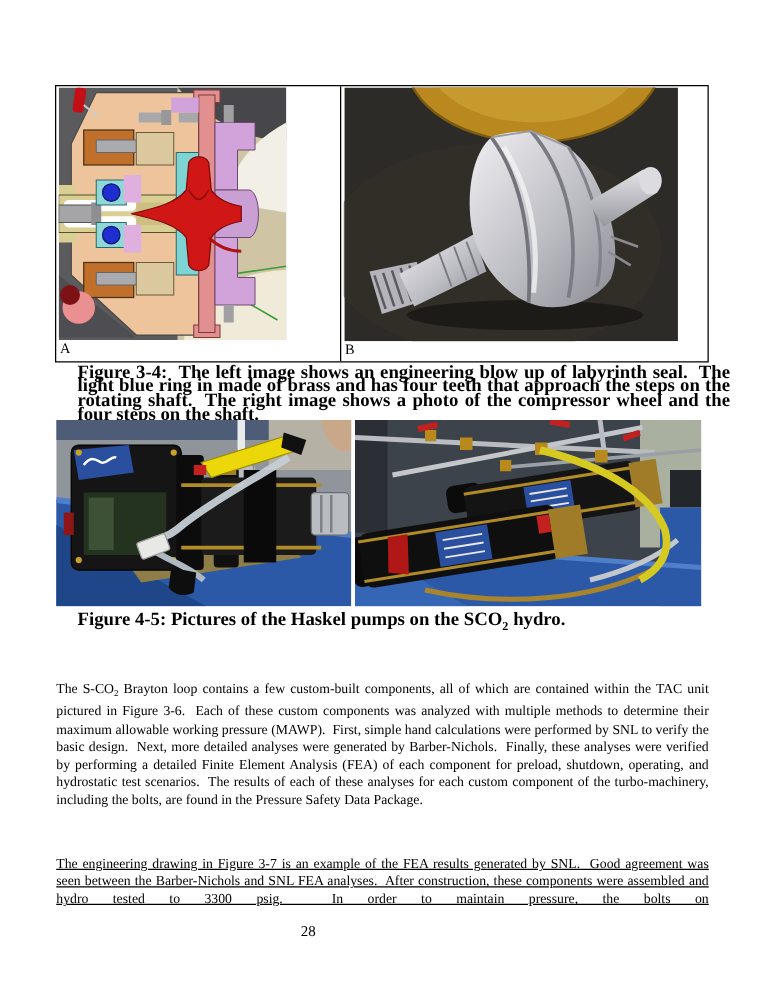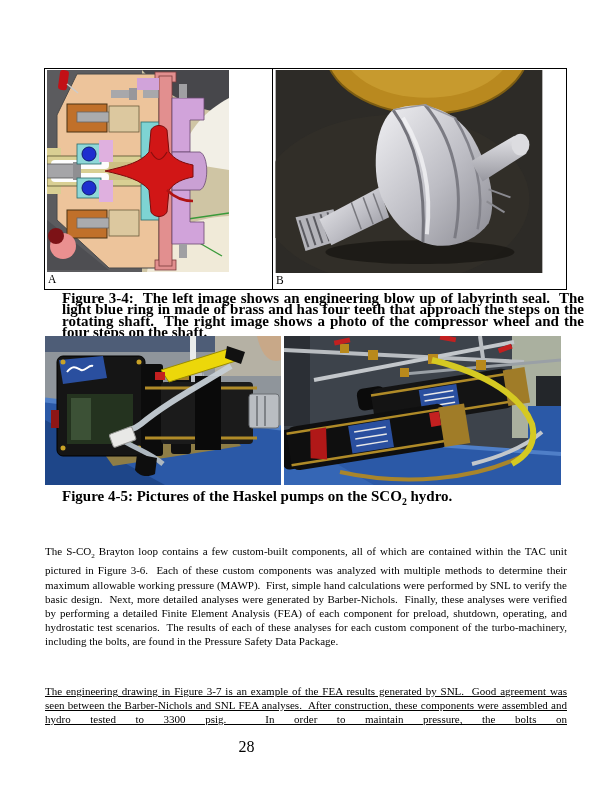--- a/index.html
+++ b/index.html
@@ -35,21 +35,21 @@
   }
   
   .para{
     position:absolute;left:45px;width:522px;
     font-size:11px;line-height:14.2px;text-align:justify;
   }
   .para sub{font-size:0.65em;}
   .p1{top:544px;}
   .p2{top:684px;text-align-last:justify;text-decoration:underline;}
   
-  .pageno{position:absolute;left:0;top:738px;width:493px;text-align:center;font-size:16px;}
+  .pageno{position:absolute;left:0;top:738px;width:493px;text-align:center;font-size:12px;}
   svg{display:block;}
 </style>
 </head>
 <body>
 
 <div class="page">
 
   <div class="fig34">
     <div class="cell cellA">
 

